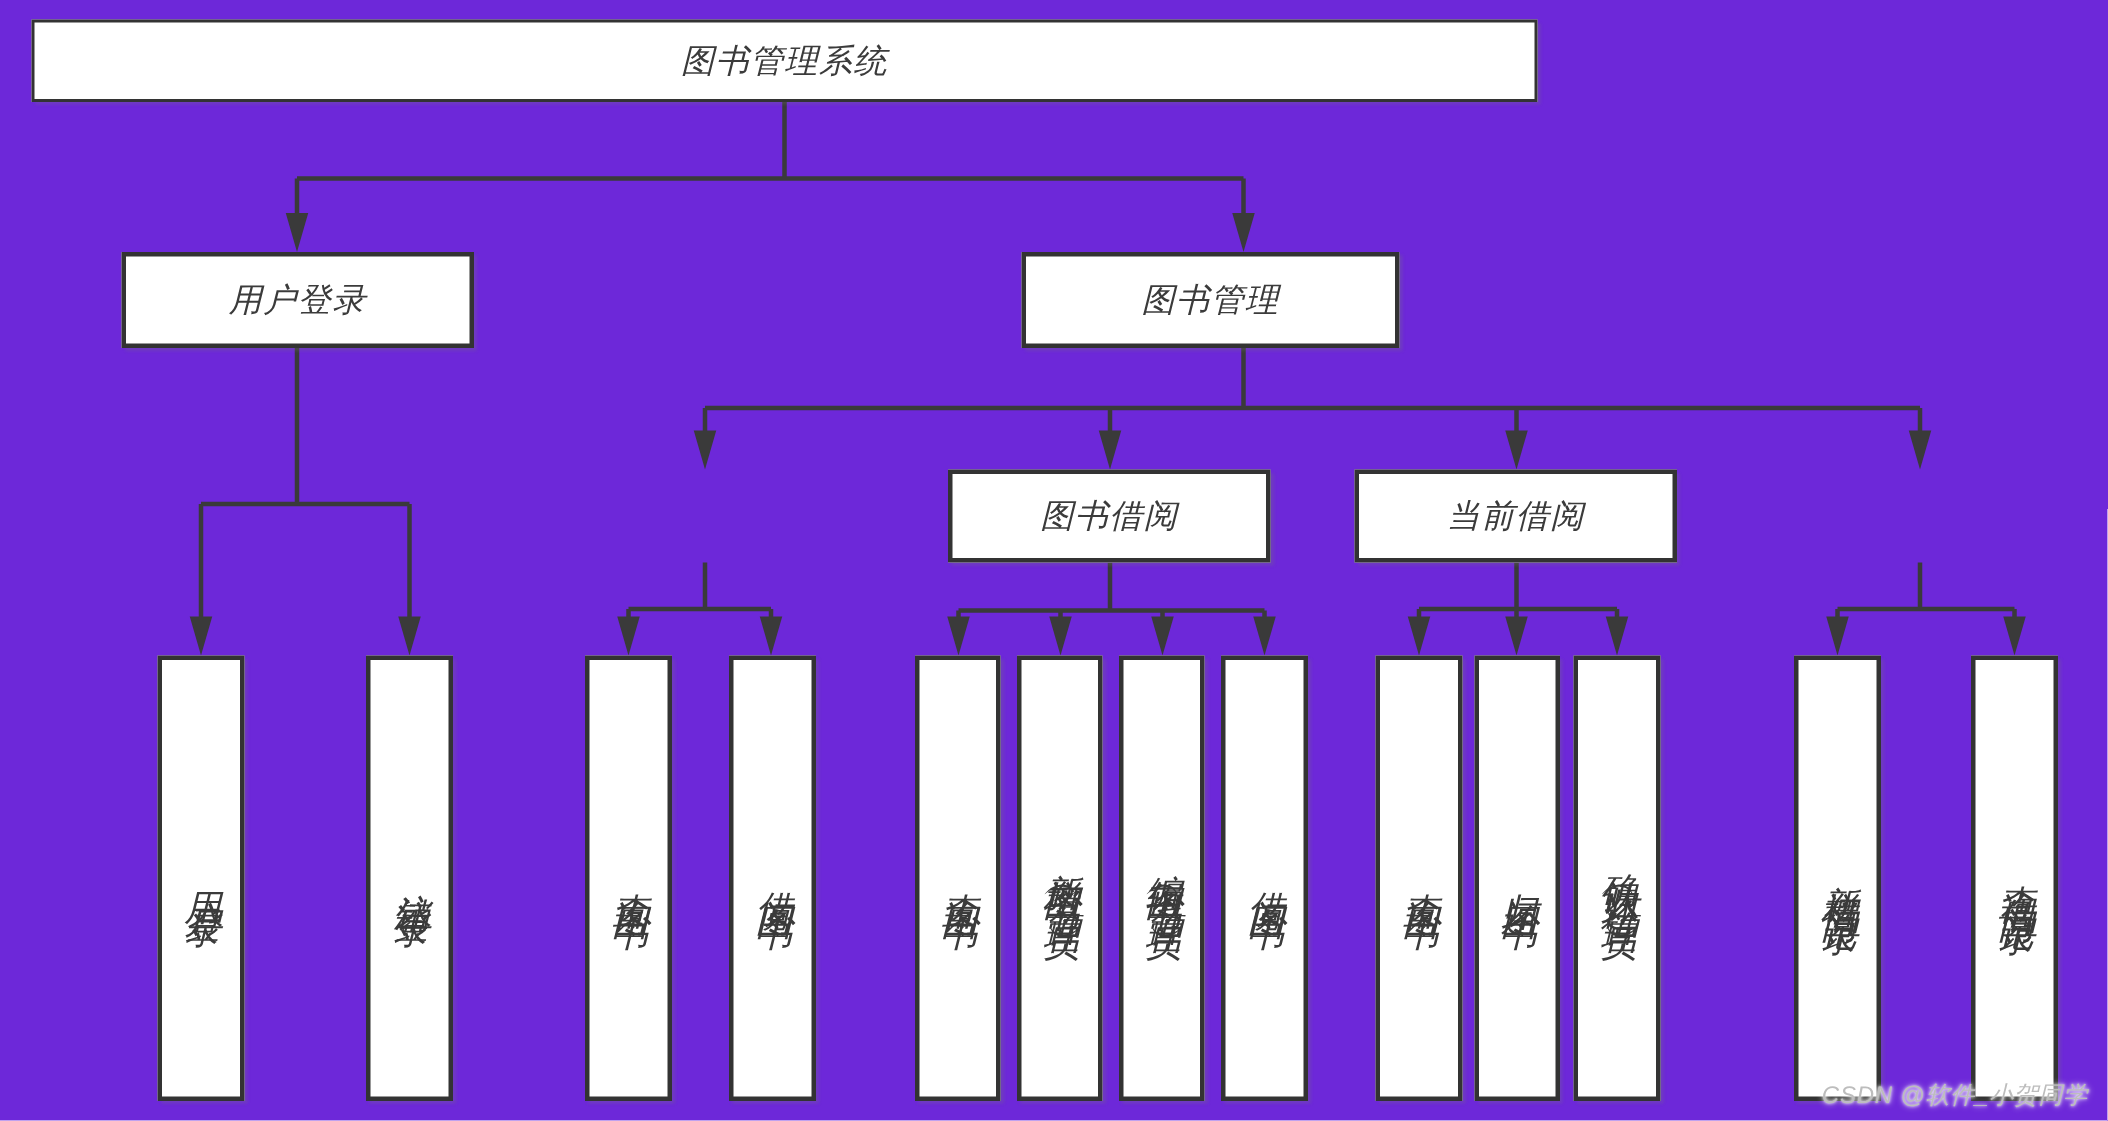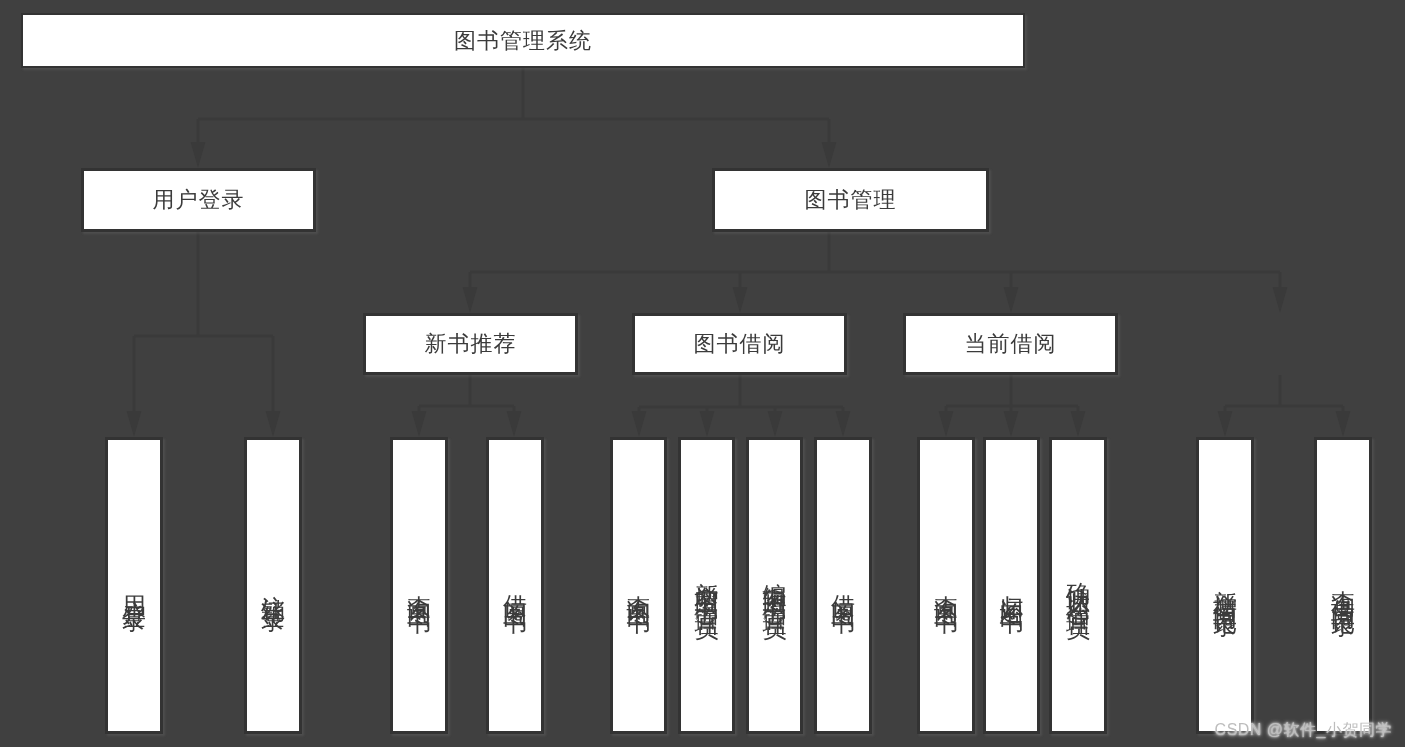--- a/index.html
+++ b/index.html
@@ -1,22 +1,23 @@
 <!DOCTYPE html>
 <html><head>
 <meta charset="utf-8">
 <style>
   html, body { margin: 0; padding: 0; background: #ffffff; }
   .canvas {
     position: relative;
     width: 1405px;
     height: 747px;
-    background: #404040;
+    background: #6d28d9;
     font-family: "Liberation Sans", "DejaVu Sans", sans-serif;
     overflow: hidden;
+    font-style: italic;
   }
   svg.connectors {
     position: absolute;
     left: 0; top: 0;
     width: 1405px; height: 747px;
   }
   svg.connectors path {
     fill: none;
     stroke: #3a3a3a;
     stroke-width: 3;
@@ -95,27 +96,24 @@
     </g>
   </svg>
 
   <div class="node h root" style="left:21px;top:13px;width:1004px;height:55px">
     <span>图书管理系统</span>
   </div>
 
   <div class="node h" style="left:81px;top:168px;width:235px;height:64px">
     <span>用户登录</span>
   </div>
-  <div class="node h" style="left:712px;top:168px;width:277px;height:64px">
+  <div class="node h" style="left:681px;top:168px;width:252px;height:64px">
     <span>图书管理</span>
   </div>
 
-  <div class="node h" style="left:363px;top:313px;width:215px;height:62px">
-    <span>新书推荐</span>
-  </div>
   <div class="node h" style="left:903px;top:313px;width:215px;height:62px">
     <span>当前借阅</span>
   </div>
   <div class="node h" style="left:632px;top:313px;width:215px;height:62px">
     <span>图书借阅</span>
   </div>
 
   <div class="node v" style="left:105px;top:437px;width:58px;height:297px">
     <span>用户登录</span>
   </div>

